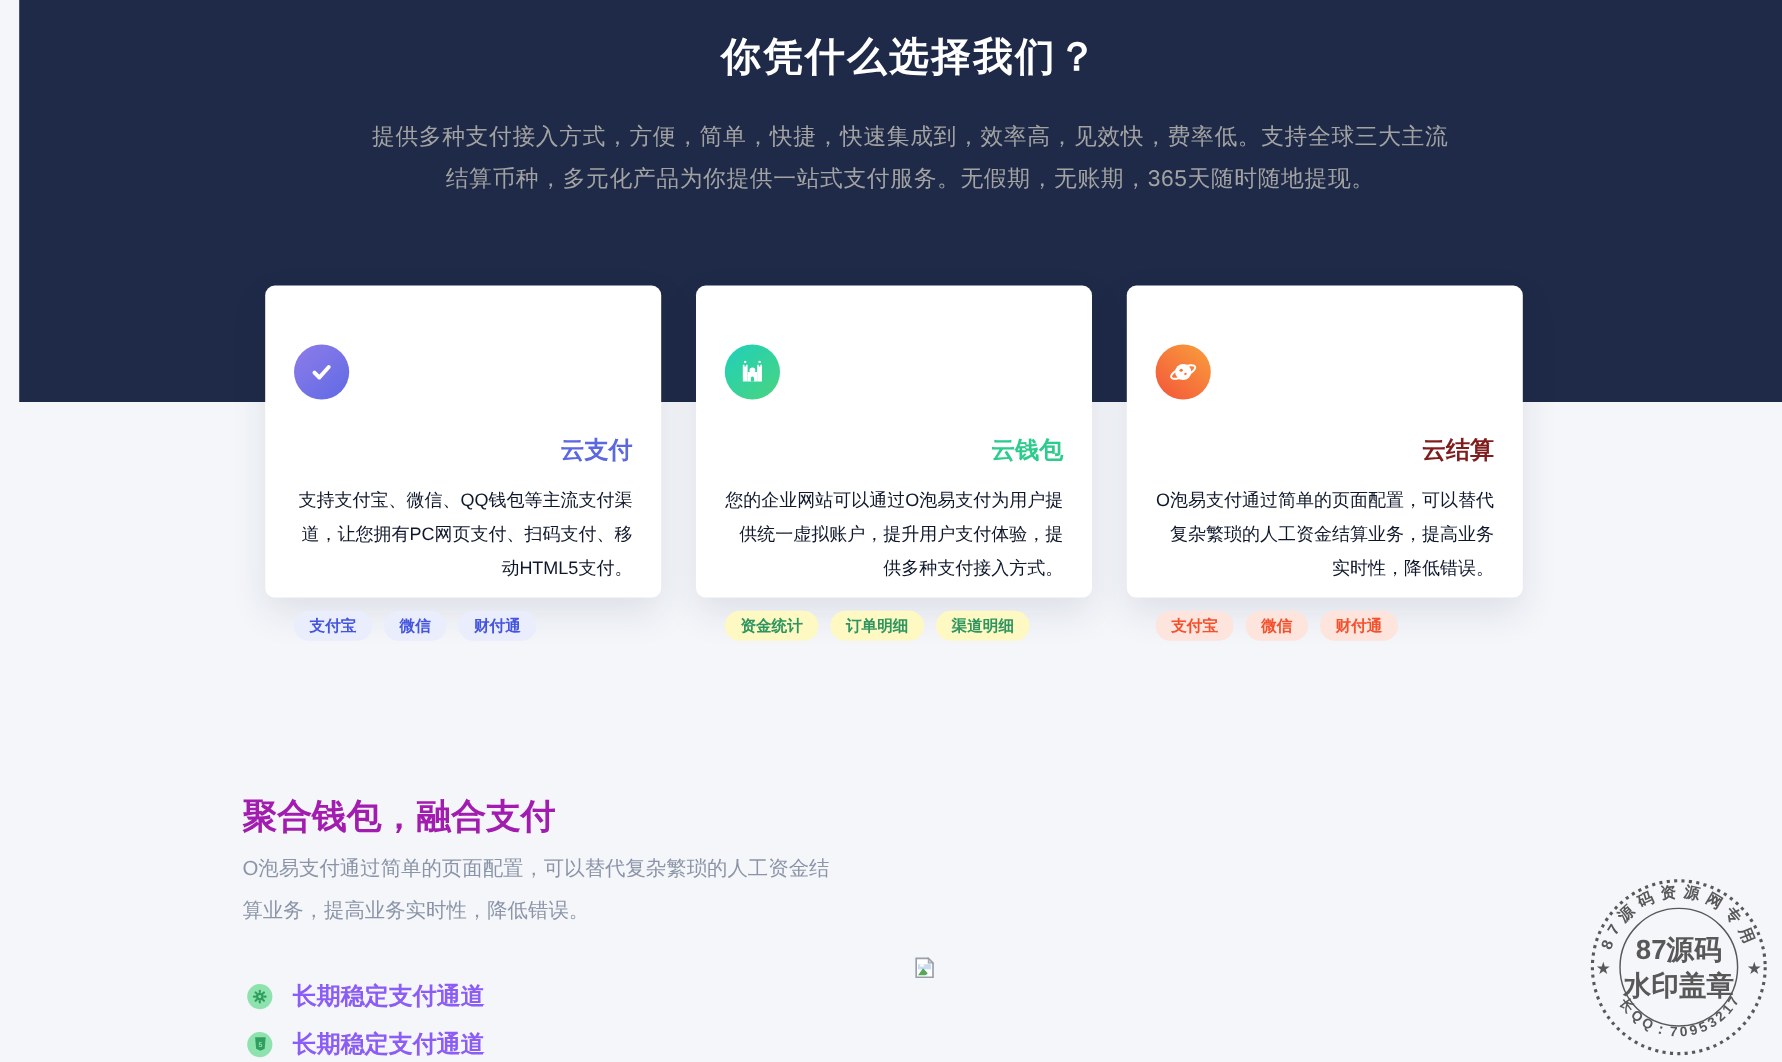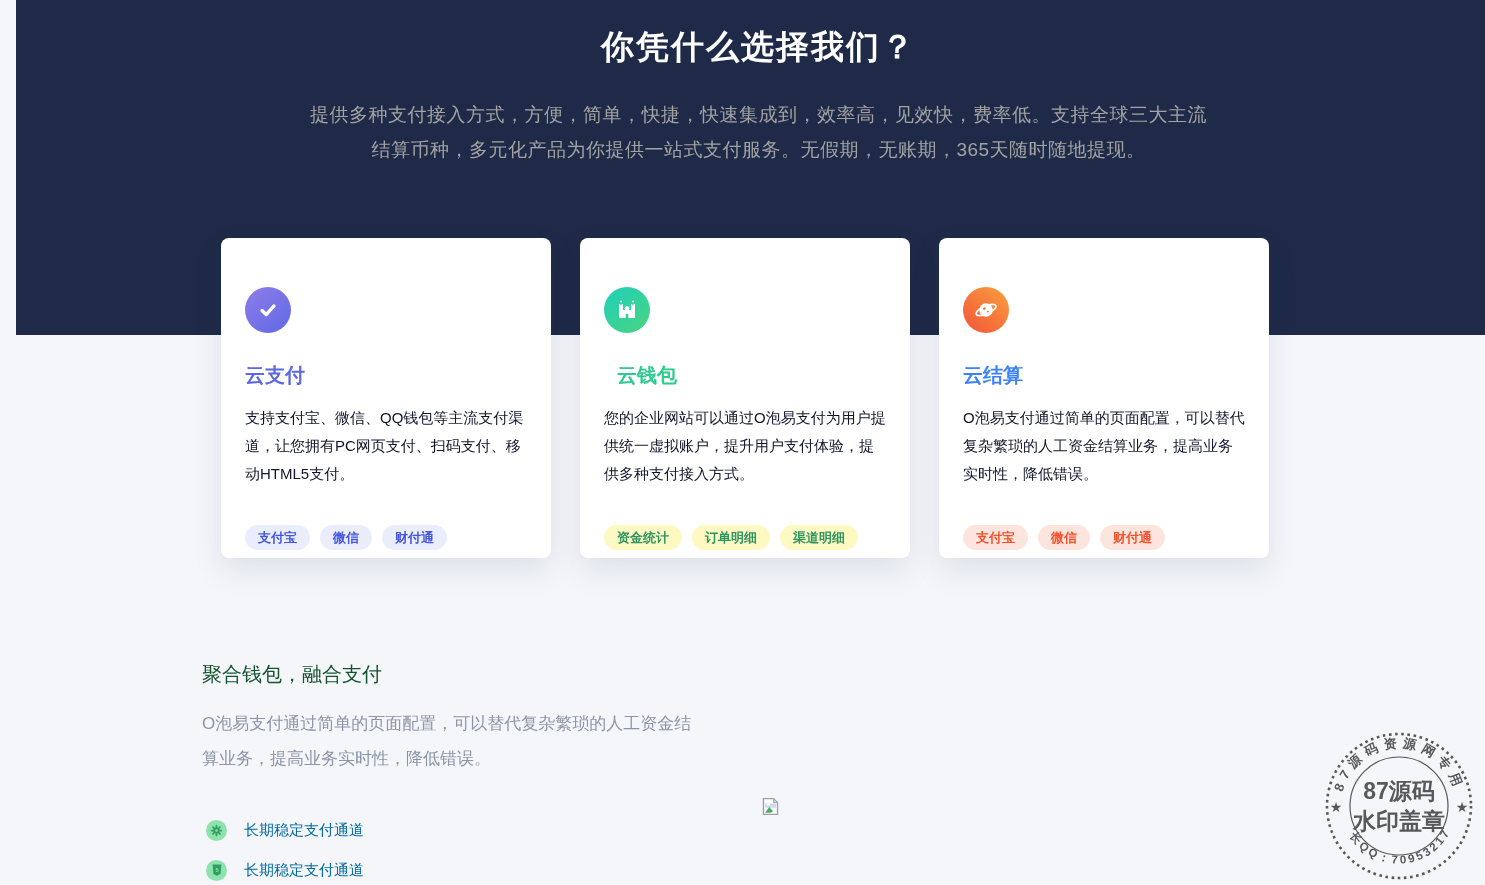--- a/index.html
+++ b/index.html
@@ -33,72 +33,73 @@
     line-height:35px;
     letter-spacing:0.5px;
   }
 
   
   .cards {
     position:absolute; left:221px; top:238px;
     display:flex; gap:29px;
   }
   .card {
-    width:330px; height:320px;
+    width:330px; height:260px;
     background:#ffffff;
     border-radius:8px;
     box-shadow:0 12px 30px rgba(30,42,71,0.10);
     padding:24px;
+    text-align:right;
   }
   .card-icon {
     width:46px; height:46px;
     border-radius:50%;
     margin-top:25px;
     display:flex; align-items:center; justify-content:center;
   }
   .icon-bg-purple { background:linear-gradient(140deg,#8f7cea 0%,#5f6ae4 100%); }
   .icon-bg-green  { background:linear-gradient(140deg,#1ed0bb 0%,#4bd47f 100%); }
   .icon-bg-orange { background:linear-gradient(220deg,#f9a03c 0%,#f3543a 100%); }
   .card-title {
     margin-top:29px;
     font-size:20px;
     font-weight:bold;
   }
   .card--purple .card-title { color:#5b68e0; }
   .card--green  .card-title { color:#2dcb8e;margin-left:13px; }
-  .card--orange .card-title { color:#3b82f6; }
+  .card--orange .card-title { color:#7f1d1d; }
   .card-desc {
     margin-top:15px;
     font-size:15px;
     line-height:28px;
     color:#0f172a;
   }
   .card-tags {
-    margin-top:37px;
+    margin-top:21px;
     display:flex; gap:10px;
   }
   .tag {
     display:inline-block;
     height:25px; line-height:25px;
     padding:0 13px;
     border-radius:13px;
     font-size:13px;
     font-weight:bold;
     white-space:nowrap;
   }
   .card--purple .tag { background:#eaedfb; color:#4354de; }
   .card--green  .tag { background:#fef9c3; color:#2e9560; }
   .card--orange .tag { background:#fde4dc; color:#f4502c; }
 
   
   .agg-heading {
     position:absolute; left:202px; top:661px;
-    font-size:20px;
-    font-weight:normal;
-    color:#14532d;
+    font-size:29px;
+    font-weight:bold;
+    color:#a21caf;
   }
   .agg-desc {
     position:absolute; left:202px; top:706px;
     width:505px;
     font-size:17px;
     line-height:35px;
     color:#8b95a7;
   }
   .features {
     position:absolute; left:206px; top:818px;
@@ -111,23 +112,23 @@
   }
   .f-icon {
     width:21px; height:21px;
     border-radius:50%;
     background:#8ee2ad;
     display:flex; align-items:center; justify-content:center;
     margin-right:17px;
     flex:none;
   }
   .f-label {
-    font-size:15px;
-    font-weight:normal;
-    color:#0369a1;
+    font-size:20px;
+    font-weight:bold;
+    color:#8b5cf6;
   }
 
   
   .broken-img {
     position:absolute; left:760px; top:796px;
     width:21px; height:21px;
   }
 
   
   .stamp {

